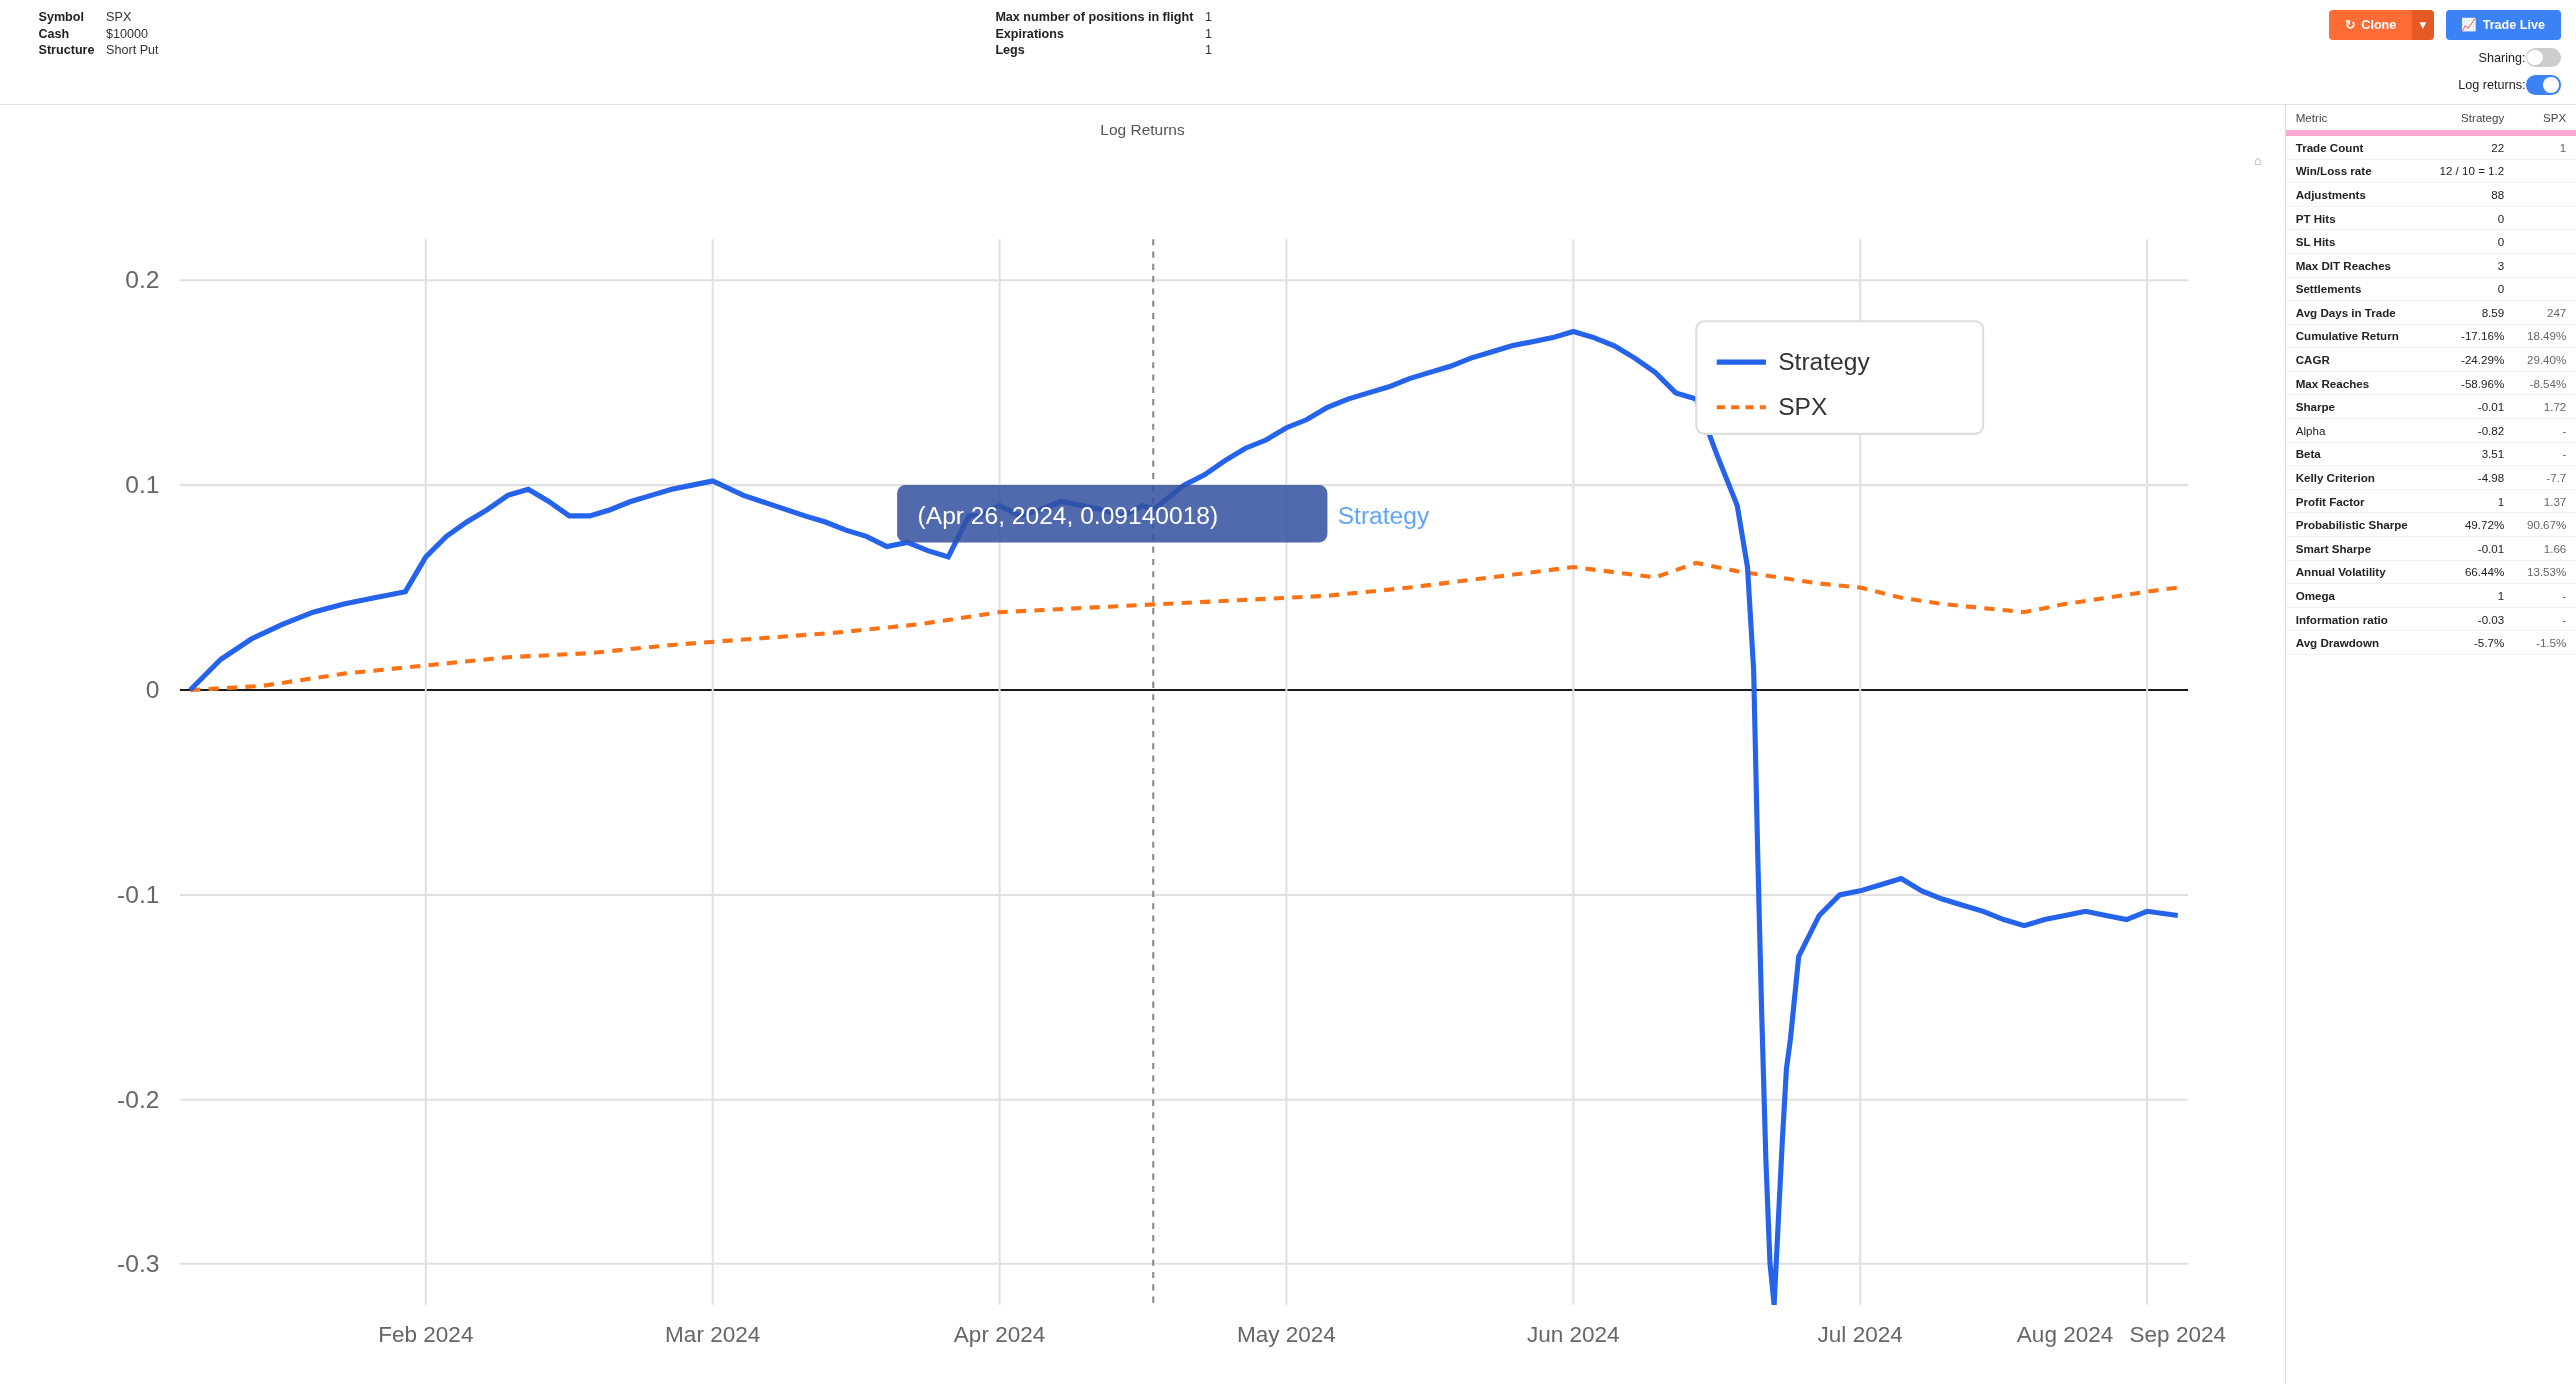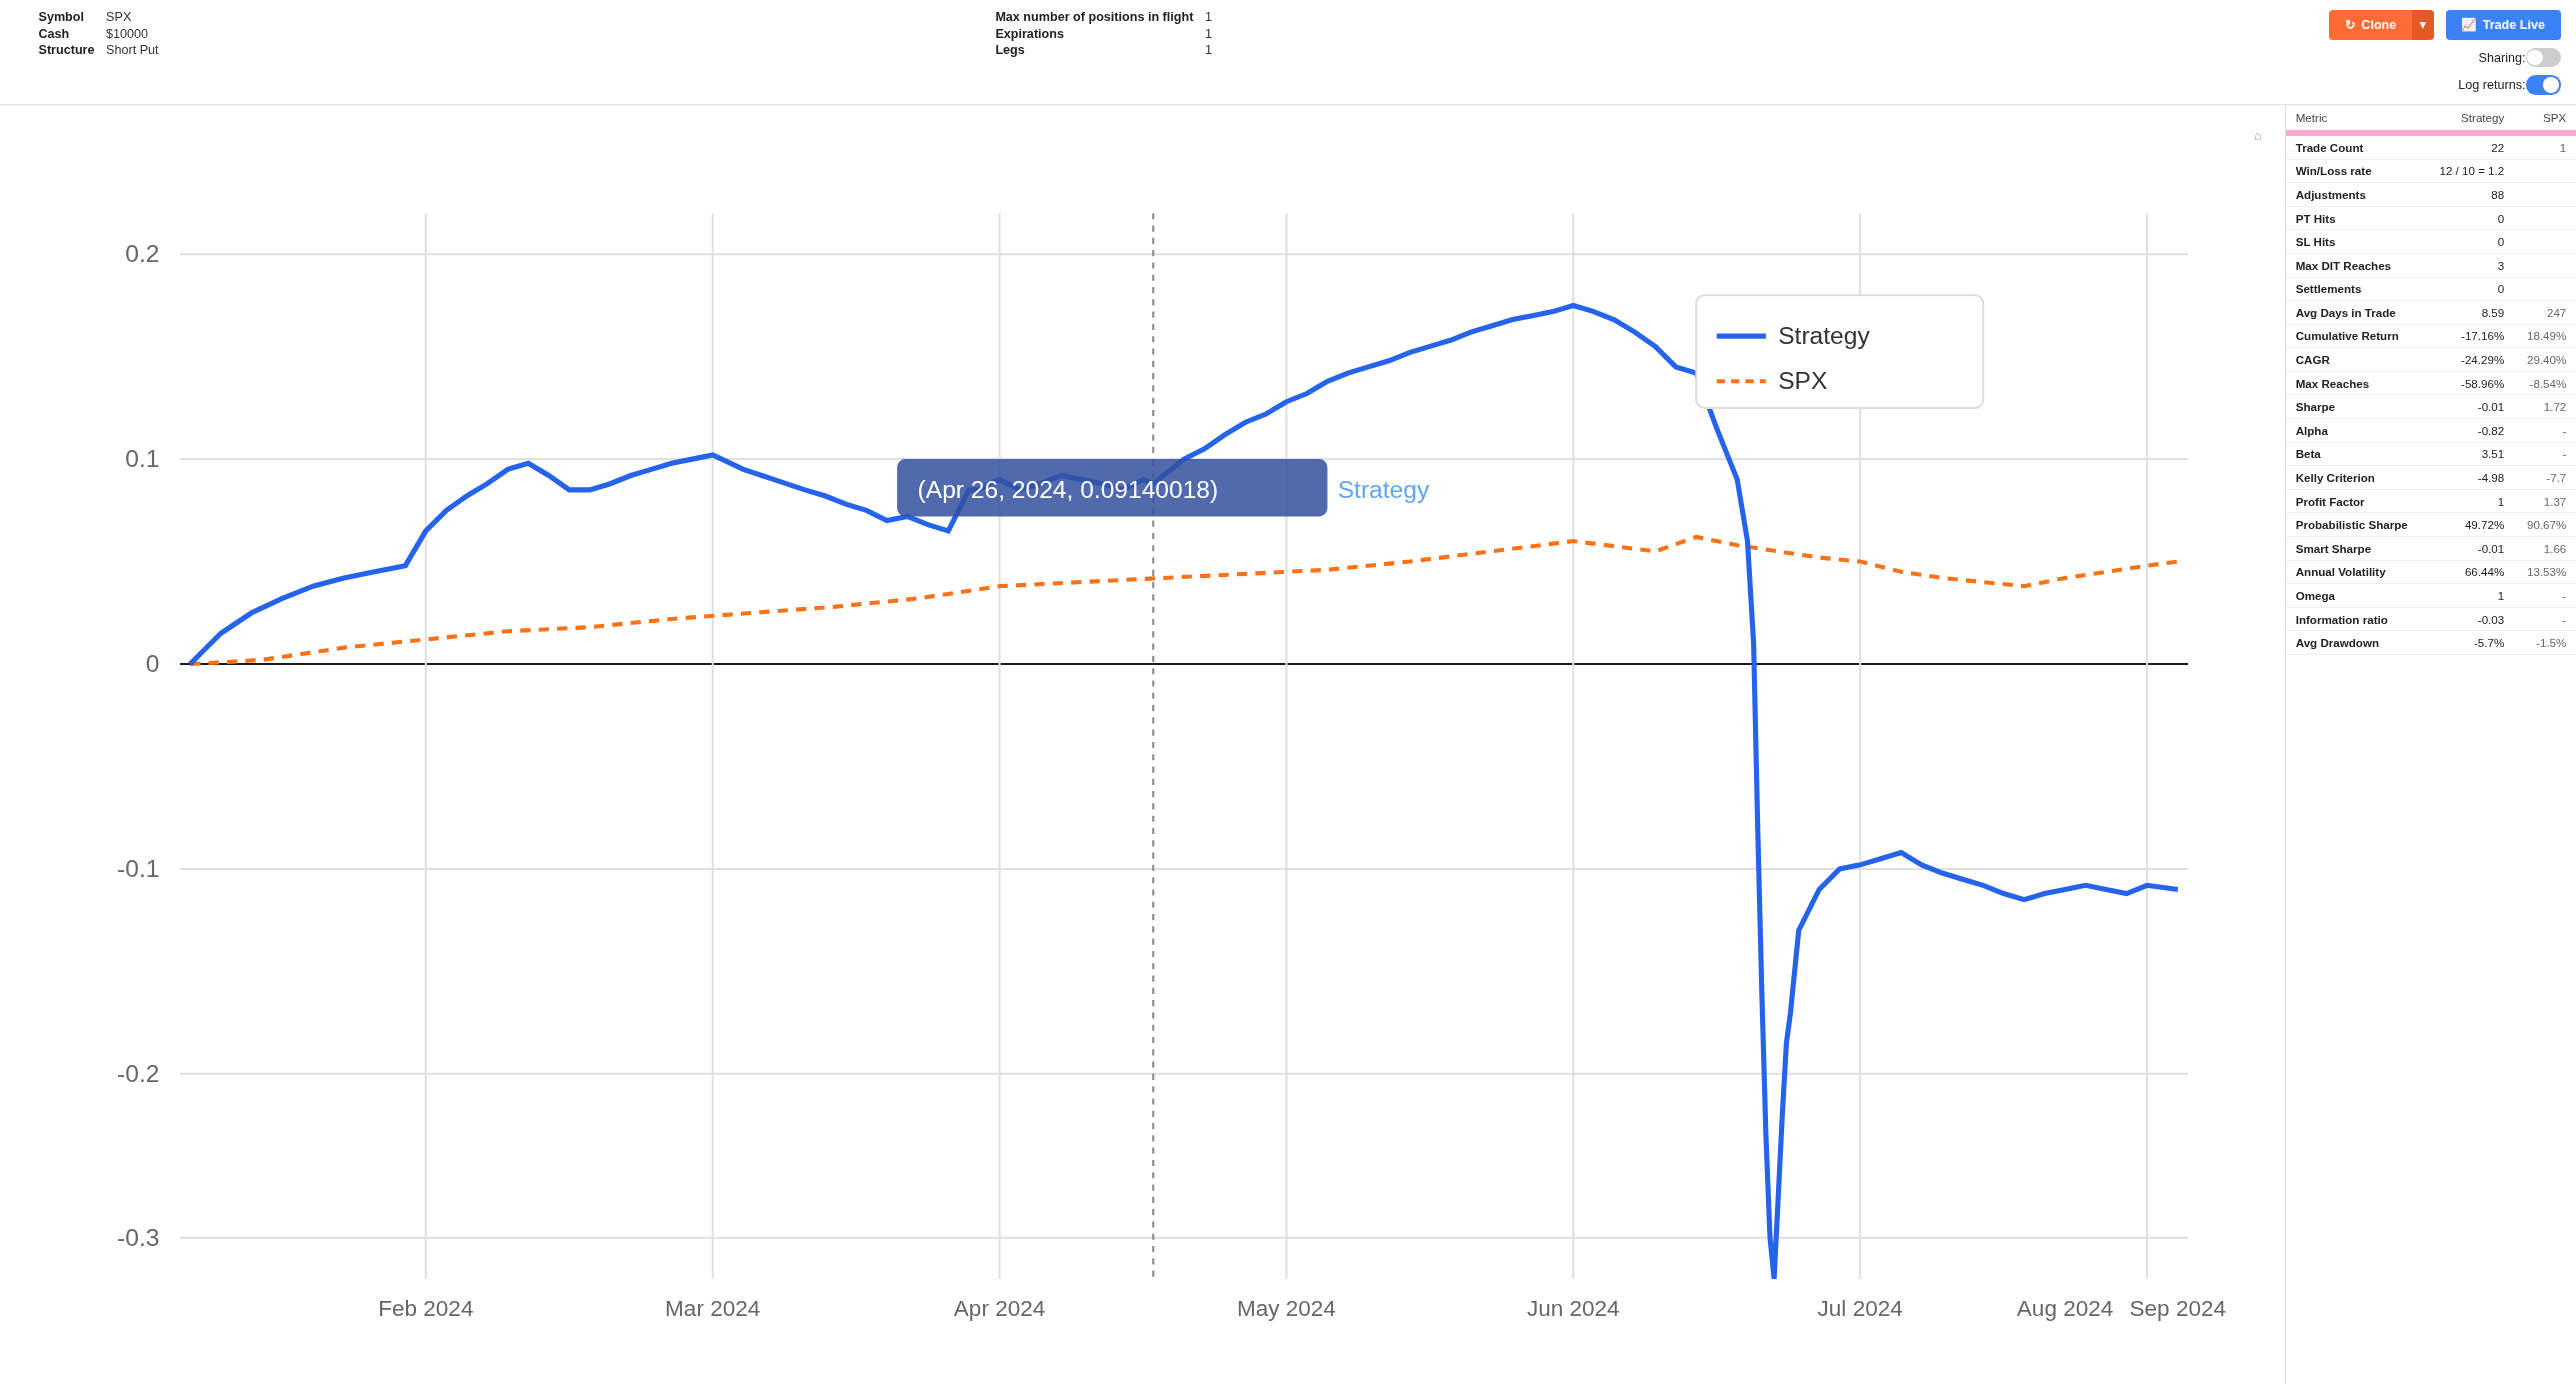--- a/index.html
+++ b/index.html
@@ -82,20 +82,21 @@
     <div class="toggle-row">
       <span>Log returns:</span>
       <div class="toggle"></div>
     </div>
   </div>
 </div>
 
 <div class="main">
 
   <div class="chart-area">
+    <div class="chart-title">Log Returns</div>
     <div class="chart-container" style="position:relative;">
       <span class="home-icon">⌂</span>
 
       
       <svg class="chart" viewBox="0 0 1100 580" xmlns="http://www.w3.org/2000/svg" style="font-size:13px">
 
         <line x1="80" y1="60" x2="1060" y2="60" stroke="#e0e0e0" stroke-width="1"></line>
         <line x1="80" y1="160" x2="1060" y2="160" stroke="#e0e0e0" stroke-width="1"></line>
         <line x1="80" y1="260" x2="1060" y2="260" stroke="#1a1a1a" stroke-width="1"></line>
         <line x1="80" y1="360" x2="1060" y2="360" stroke="#e0e0e0" stroke-width="1"></line>
@@ -348,21 +349,21 @@
     <td style="font-weight:bold;">Max Reaches</td>
     <td style="text-align:right;">-58.96%</td>
     <td style="text-align:right;color:#666;">-8.54%</td>
   </tr>
           <tr>
     <td style="font-weight:bold;">Sharpe</td>
     <td style="text-align:right;">-0.01</td>
     <td style="text-align:right;color:#666;">1.72</td>
   </tr>
           <tr>
-    <td style="font-weight:bold;">Alpha</td>
+    <td style="font-weight:normal;">Alpha</td>
     <td style="text-align:right;">-0.82</td>
     <td style="text-align:right;color:#666;">-</td>
   </tr>
           <tr>
     <td style="font-weight:bold;">Beta</td>
     <td style="text-align:right;">3.51</td>
     <td style="text-align:right;color:#666;">-</td>
   </tr>
           <tr>
     <td style="font-weight:bold;">Kelly Criterion</td>

